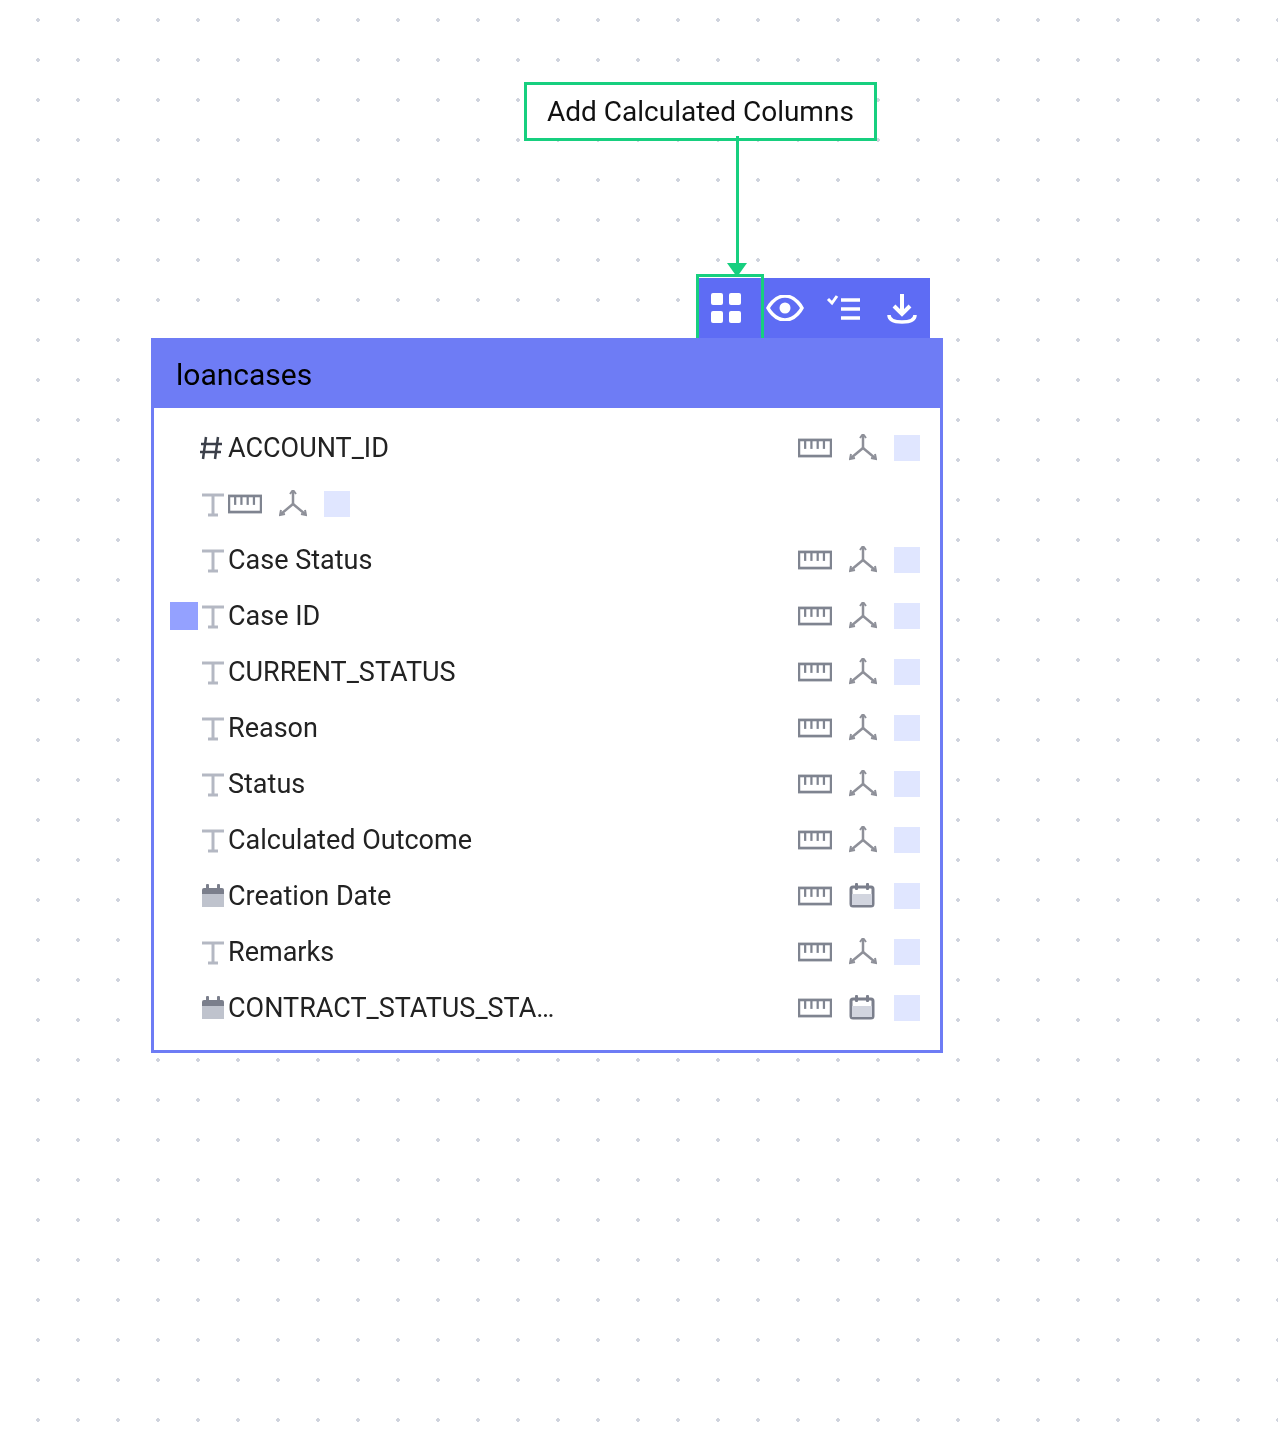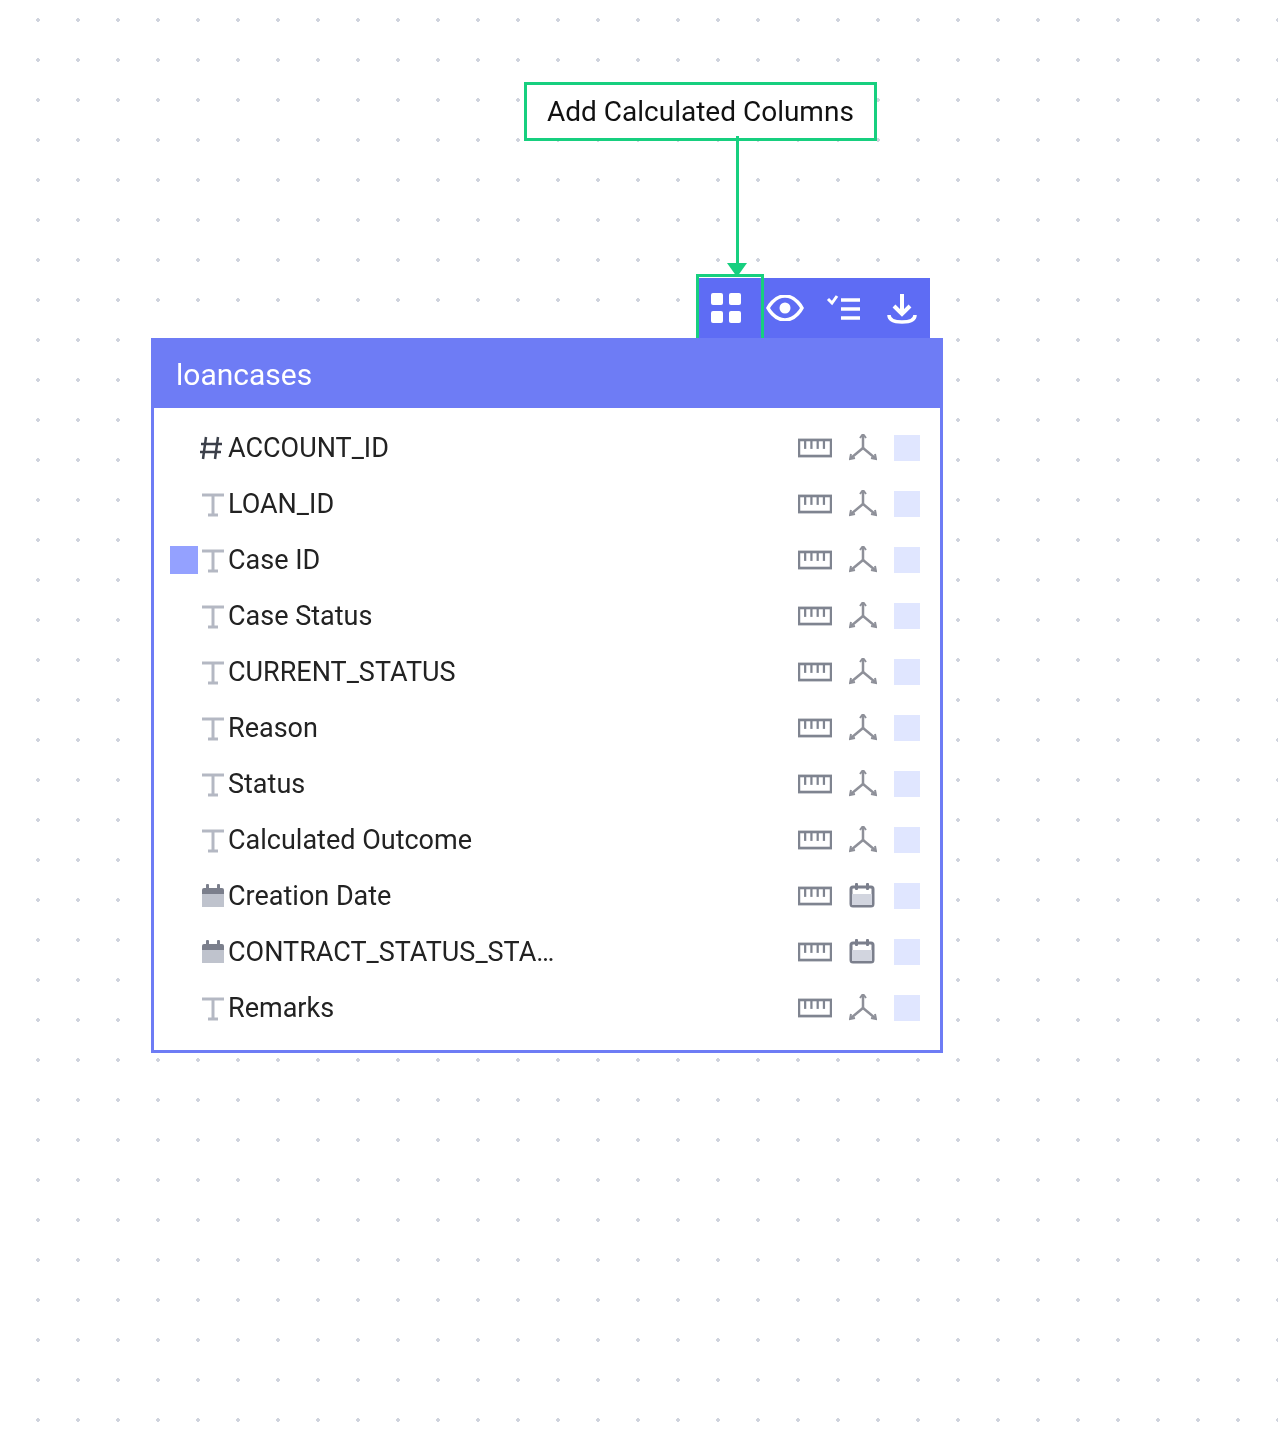--- a/index.html
+++ b/index.html
@@ -69,21 +69,21 @@
 
   .panel {
     position: absolute;
     left: 151px; top: 338px;
     width: 792px;
     background: #fff;
     border: 3px solid #6e7cf5;
   }
   .panel-header {
     background: #6e7cf5;
-    color: #ffffff;
+    color: #000000;
     font-size: 30px;
     padding: 16px 22px;
     font-weight: 400;
   }
   .field-list { padding: 12px 0 14px 0; }
   .field-row {
     display: flex;
     align-items: center;
     height: 56px;
     padding-left: 16px;
@@ -197,21 +197,42 @@
           <div class="row-check"></div>
         </div>
       </div>
       <div class="field-row">
         <div class="row-marker"></div>
         <div class="type-icon">
           <svg width="26" height="26" viewBox="0 0 26 26">
             <use href="#ic-text"></use>
           </svg>
         </div>
-        <div class="field-name">LOAN_ID</div>
+        <div class="row-actions">
+          <div class="action-icon">
+            <svg width="44" height="26" viewBox="0 0 38 24">
+              <use href="#ic-ruler"></use>
+            </svg>
+          </div>
+          <div class="action-icon">
+            <svg width="28" height="28" viewBox="0 0 28 28">
+              <use href="#ic-axes"></use>
+            </svg>
+          </div>
+          <div class="row-check"></div>
+        </div>
+      </div>
+      <div class="field-row">
+        <div class="row-marker"></div>
+        <div class="type-icon">
+          <svg width="26" height="26" viewBox="0 0 26 26">
+            <use href="#ic-text"></use>
+          </svg>
+        </div>
+        <div class="field-name">Case Status</div>
         <div class="row-actions">
           <div class="action-icon">
             <svg width="44" height="26" viewBox="0 0 38 24">
               <use href="#ic-ruler"></use>
             </svg>
           </div>
           <div class="action-icon">
             <svg width="28" height="28" viewBox="0 0 28 28">
               <use href="#ic-axes"></use>
             </svg>
@@ -241,42 +262,20 @@
           <div class="row-check"></div>
         </div>
       </div>
       <div class="field-row">
         <div class="row-marker"></div>
         <div class="type-icon">
           <svg width="26" height="26" viewBox="0 0 26 26">
             <use href="#ic-text"></use>
           </svg>
         </div>
-        <div class="field-name">Case Status</div>
-        <div class="row-actions">
-          <div class="action-icon">
-            <svg width="44" height="26" viewBox="0 0 38 24">
-              <use href="#ic-ruler"></use>
-            </svg>
-          </div>
-          <div class="action-icon">
-            <svg width="28" height="28" viewBox="0 0 28 28">
-              <use href="#ic-axes"></use>
-            </svg>
-          </div>
-          <div class="row-check"></div>
-        </div>
-      </div>
-      <div class="field-row">
-        <div class="row-marker"></div>
-        <div class="type-icon">
-          <svg width="26" height="26" viewBox="0 0 26 26">
-            <use href="#ic-text"></use>
-          </svg>
-        </div>
         <div class="field-name">CURRENT_STATUS</div>
         <div class="row-actions">
           <div class="action-icon">
             <svg width="44" height="26" viewBox="0 0 38 24">
               <use href="#ic-ruler"></use>
             </svg>
           </div>
           <div class="action-icon">
             <svg width="28" height="28" viewBox="0 0 28 28">
               <use href="#ic-axes"></use>
@@ -370,55 +369,55 @@
               <use href="#ic-cal"></use>
             </svg>
           </div>
           <div class="row-check"></div>
         </div>
       </div>
       <div class="field-row">
         <div class="row-marker"></div>
         <div class="type-icon">
           <svg width="26" height="26" viewBox="0 0 26 26">
+            <use href="#ic-text"></use>
+          </svg>
+        </div>
+        <div class="field-name">Remarks</div>
+        <div class="row-actions">
+          <div class="action-icon">
+            <svg width="44" height="26" viewBox="0 0 38 24">
+              <use href="#ic-ruler"></use>
+            </svg>
+          </div>
+          <div class="action-icon">
+            <svg width="28" height="28" viewBox="0 0 28 28">
+              <use href="#ic-axes"></use>
+            </svg>
+          </div>
+          <div class="row-check"></div>
+        </div>
+      </div>
+      <div class="field-row">
+        <div class="row-marker"></div>
+        <div class="type-icon">
+          <svg width="26" height="26" viewBox="0 0 26 26">
             <use href="#ic-date"></use>
           </svg>
         </div>
         <div class="field-name">CONTRACT_STATUS_STA…</div>
         <div class="row-actions">
           <div class="action-icon">
             <svg width="44" height="26" viewBox="0 0 38 24">
               <use href="#ic-ruler"></use>
             </svg>
           </div>
           <div class="action-icon">
             <svg width="28" height="28" viewBox="0 0 28 28">
               <use href="#ic-cal"></use>
-            </svg>
-          </div>
-          <div class="row-check"></div>
-        </div>
-      </div>
-      <div class="field-row">
-        <div class="row-marker"></div>
-        <div class="type-icon">
-          <svg width="26" height="26" viewBox="0 0 26 26">
-            <use href="#ic-text"></use>
-          </svg>
-        </div>
-        <div class="field-name">Remarks</div>
-        <div class="row-actions">
-          <div class="action-icon">
-            <svg width="44" height="26" viewBox="0 0 38 24">
-              <use href="#ic-ruler"></use>
-            </svg>
-          </div>
-          <div class="action-icon">
-            <svg width="28" height="28" viewBox="0 0 28 28">
-              <use href="#ic-axes"></use>
             </svg>
           </div>
           <div class="row-check"></div>
         </div>
       </div>
     </div>
 </div>
 
 <svg width="0" height="0" style="position:absolute">
   <defs>

